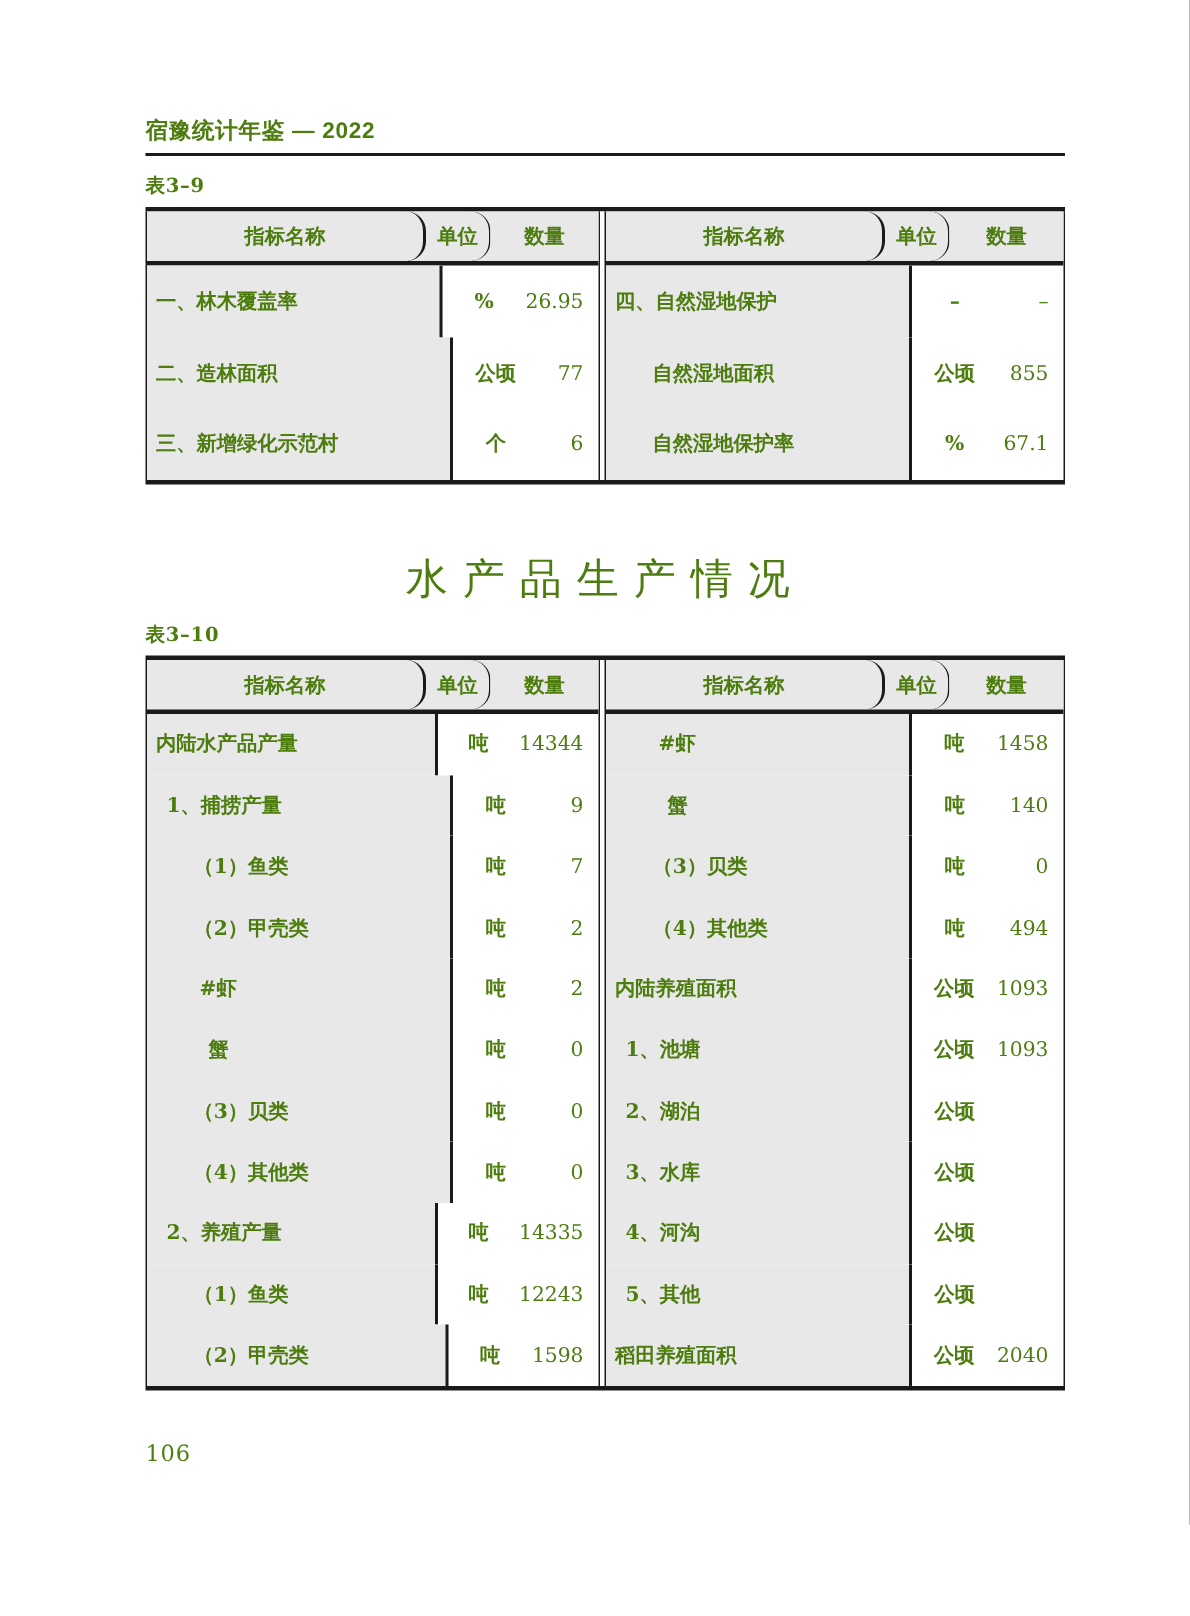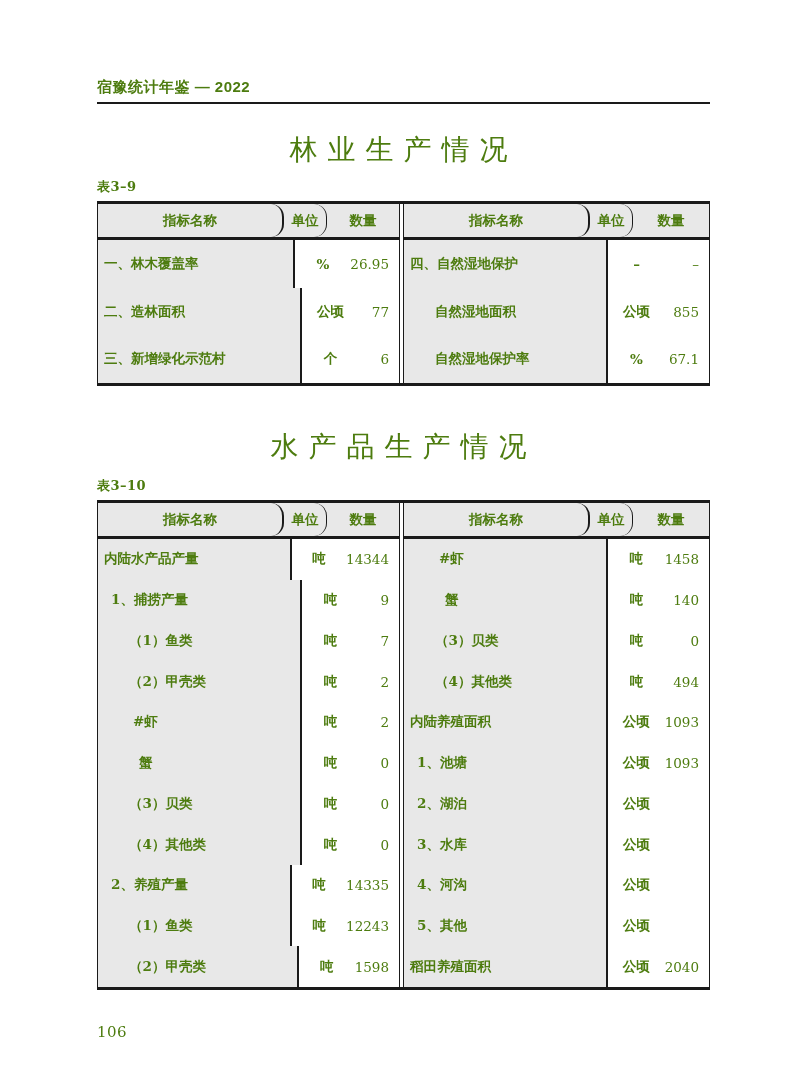--- a/index.html
+++ b/index.html
@@ -17,21 +17,21 @@
     font-weight:bold;font-size:15px;letter-spacing:0.5px;
     padding-bottom:5px;border-bottom:2.5px solid #1a1a1a;
   }
 
   
   .table-title{
     margin:0;text-align:center;font-weight:500;font-size:28px;
     letter-spacing:10px;line-height:34px;
   }
   .title-1{margin-top:29px;}
-  .title-2{margin-top:46px;font-family:Liberation Mono, monospace;}
+  .title-2{margin-top:46px;}
   .table-label{
     font-weight:bold;font-size:13px;margin-top:11px;margin-bottom:5px;
     letter-spacing:0.5px;
   }
 
   
   .dual-table{
     display:flex;
     border-top:3px solid #1a1a1a;border-bottom:3px solid #1a1a1a;
     background:#fff;
@@ -78,21 +78,20 @@
 </head>
 <body>
 
 <div class="page">
   <div class="content">
 
     <div class="ybk-header">
       <span>宿豫统计年鉴 — 2022</span>
     </div>
 
-    <h1 class="table-title title-1">林业生产情况</h1>
     <div class="table-label">表3–9</div>
 
     <div class="dual-table">
       <div class="half half-l">
         <div class="thead">
           <div class="hc hc-name">指标名称</div>
           <div class="hc hc-unit">单位</div>
           <div class="hc hc-qty">数量</div>
         </div>
         <div class="tbody tb-1">

